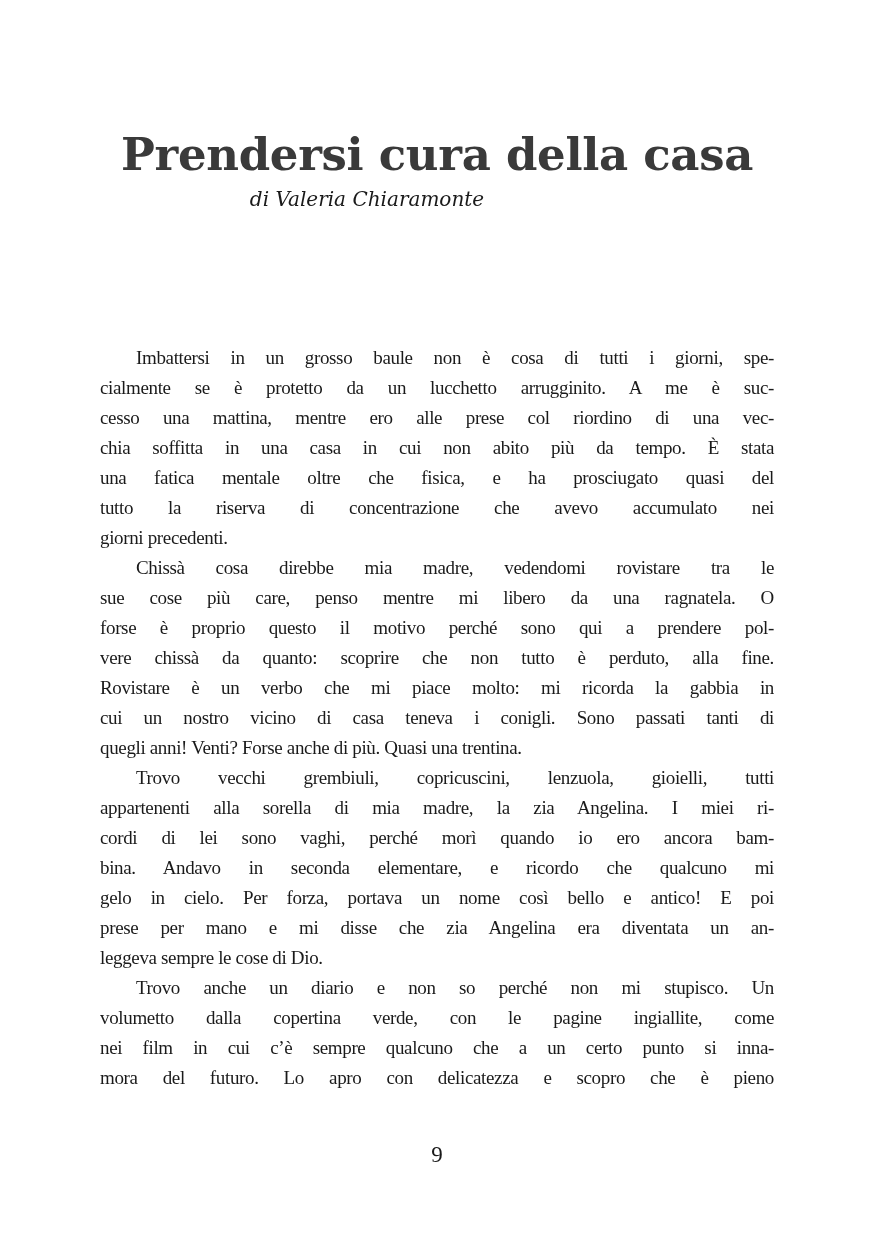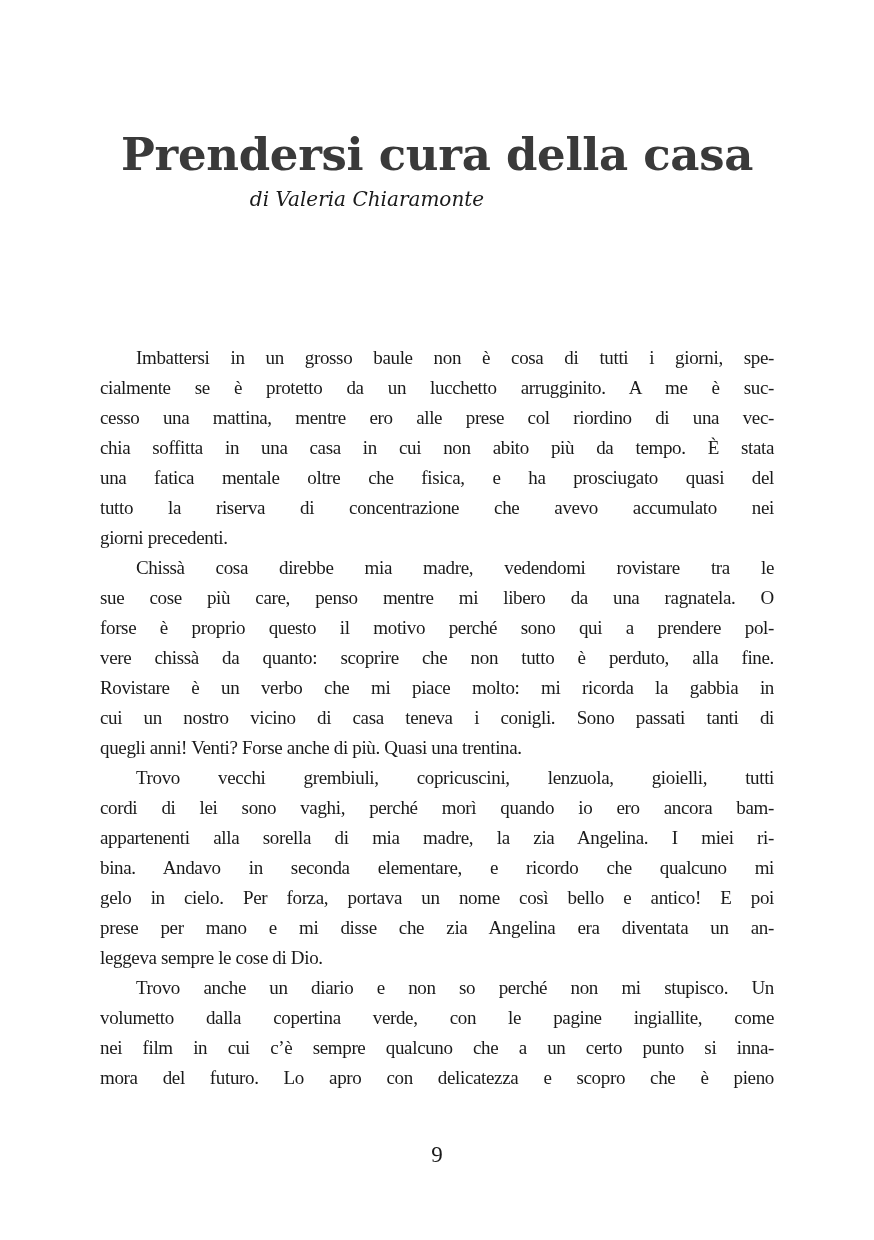--- a/index.html
+++ b/index.html
@@ -92,22 +92,22 @@
     <span class="line" style="white-space: normal;">tutto la riserva di concentrazione che avevo accumulato nei</span>
     <span class="line last" style="white-space: nowrap;">giorni precedenti.</span>
     <span class="line indent" style="white-space: normal;">Chissà cosa direbbe mia madre, vedendomi rovistare tra le</span>
     <span class="line" style="white-space: normal;">sue cose più care, penso mentre mi libero da una ragnatela. O</span>
     <span class="line" style="white-space: normal;">forse è proprio questo il motivo perché sono qui a prendere pol-</span>
     <span class="line" style="white-space: normal;">vere chissà da quanto: scoprire che non tutto è perduto, alla fine.</span>
     <span class="line" style="white-space: normal;">Rovistare è un verbo che mi piace molto: mi ricorda la gabbia in</span>
     <span class="line" style="white-space: normal;">cui un nostro vicino di casa teneva i conigli. Sono passati tanti di</span>
     <span class="line last" style="white-space: nowrap;">quegli anni! Venti? Forse anche di più. Quasi una trentina.</span>
     <span class="line indent" style="white-space: normal;">Trovo vecchi grembiuli, copricuscini, lenzuola, gioielli, tutti</span>
+    <span class="line" style="white-space: normal;">appartenenti alla sorella di mia madre, la zia Angelina. I miei ri-</span>
     <span class="line" style="white-space: normal;">cordi di lei sono vaghi, perché morì quando io ero ancora bam-</span>
-    <span class="line" style="white-space: normal;">appartenenti alla sorella di mia madre, la zia Angelina. I miei ri-</span>
     <span class="line" style="white-space: normal;">bina. Andavo in seconda elementare, e ricordo che qualcuno mi</span>
     <span class="line" style="white-space: normal;">gelo in cielo. Per forza, portava un nome così bello e antico! E poi</span>
     <span class="line" style="white-space: normal;">prese per mano e mi disse che zia Angelina era diventata un an-</span>
     <span class="line last" style="white-space: nowrap;">leggeva sempre le cose di Dio.</span>
     <span class="line indent" style="white-space: normal;">Trovo anche un diario e non so perché non mi stupisco. Un</span>
     <span class="line" style="white-space: normal;">volumetto dalla copertina verde, con le pagine ingiallite, come</span>
     <span class="line" style="white-space: normal;">nei film in cui c’è sempre qualcuno che a un certo punto si inna-</span>
     <span class="line" style="white-space: normal;">mora del futuro. Lo apro con delicatezza e scopro che è pieno</span>
   </div>
 

